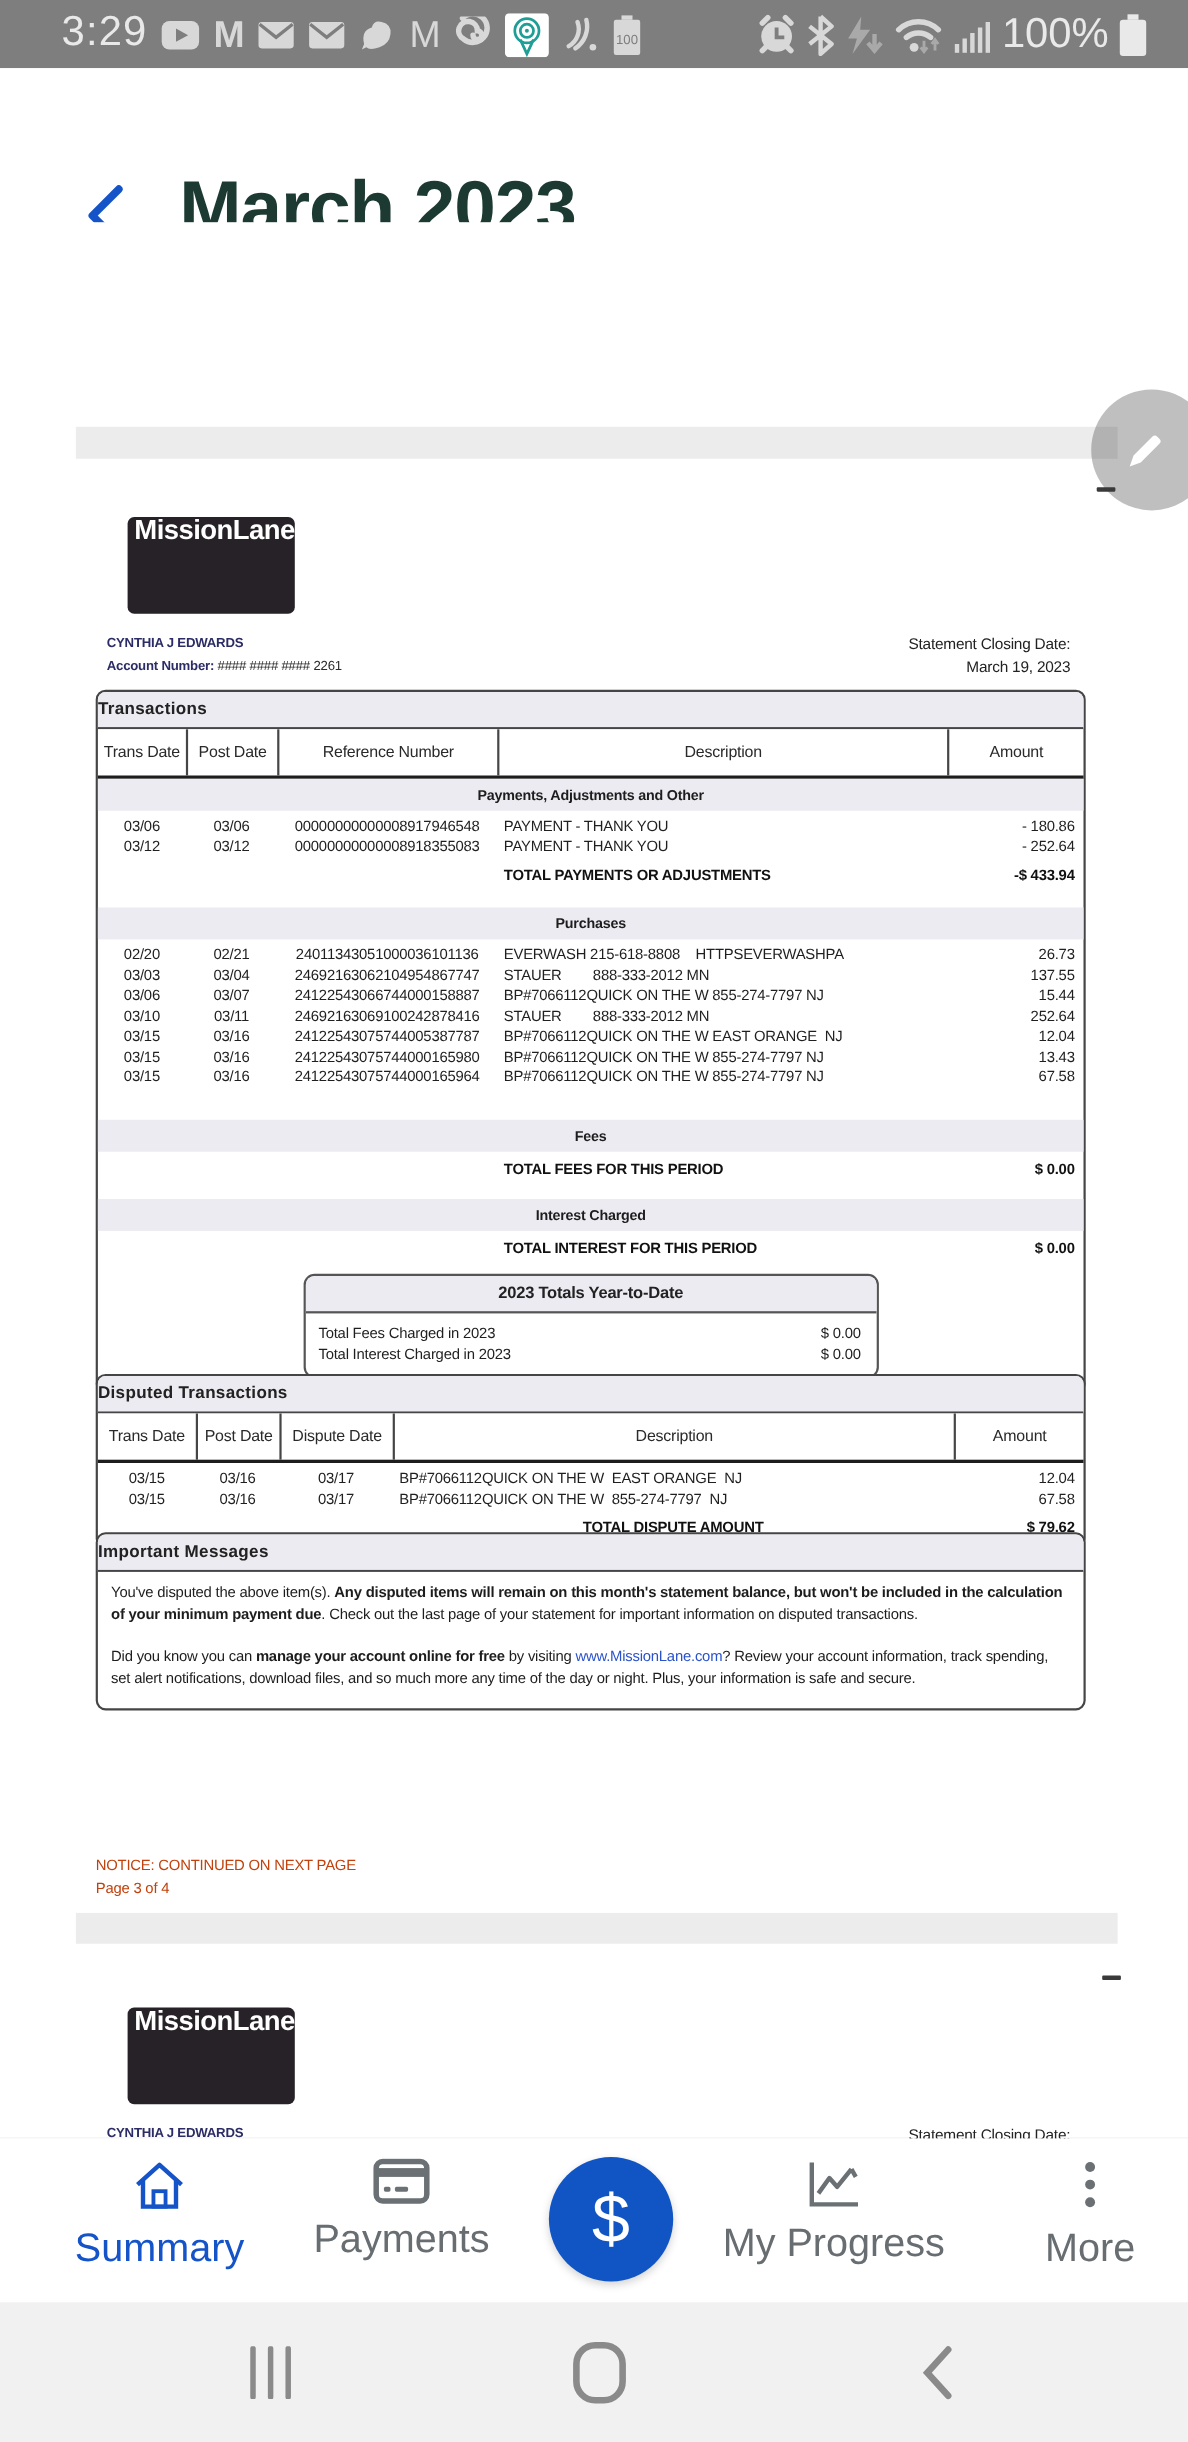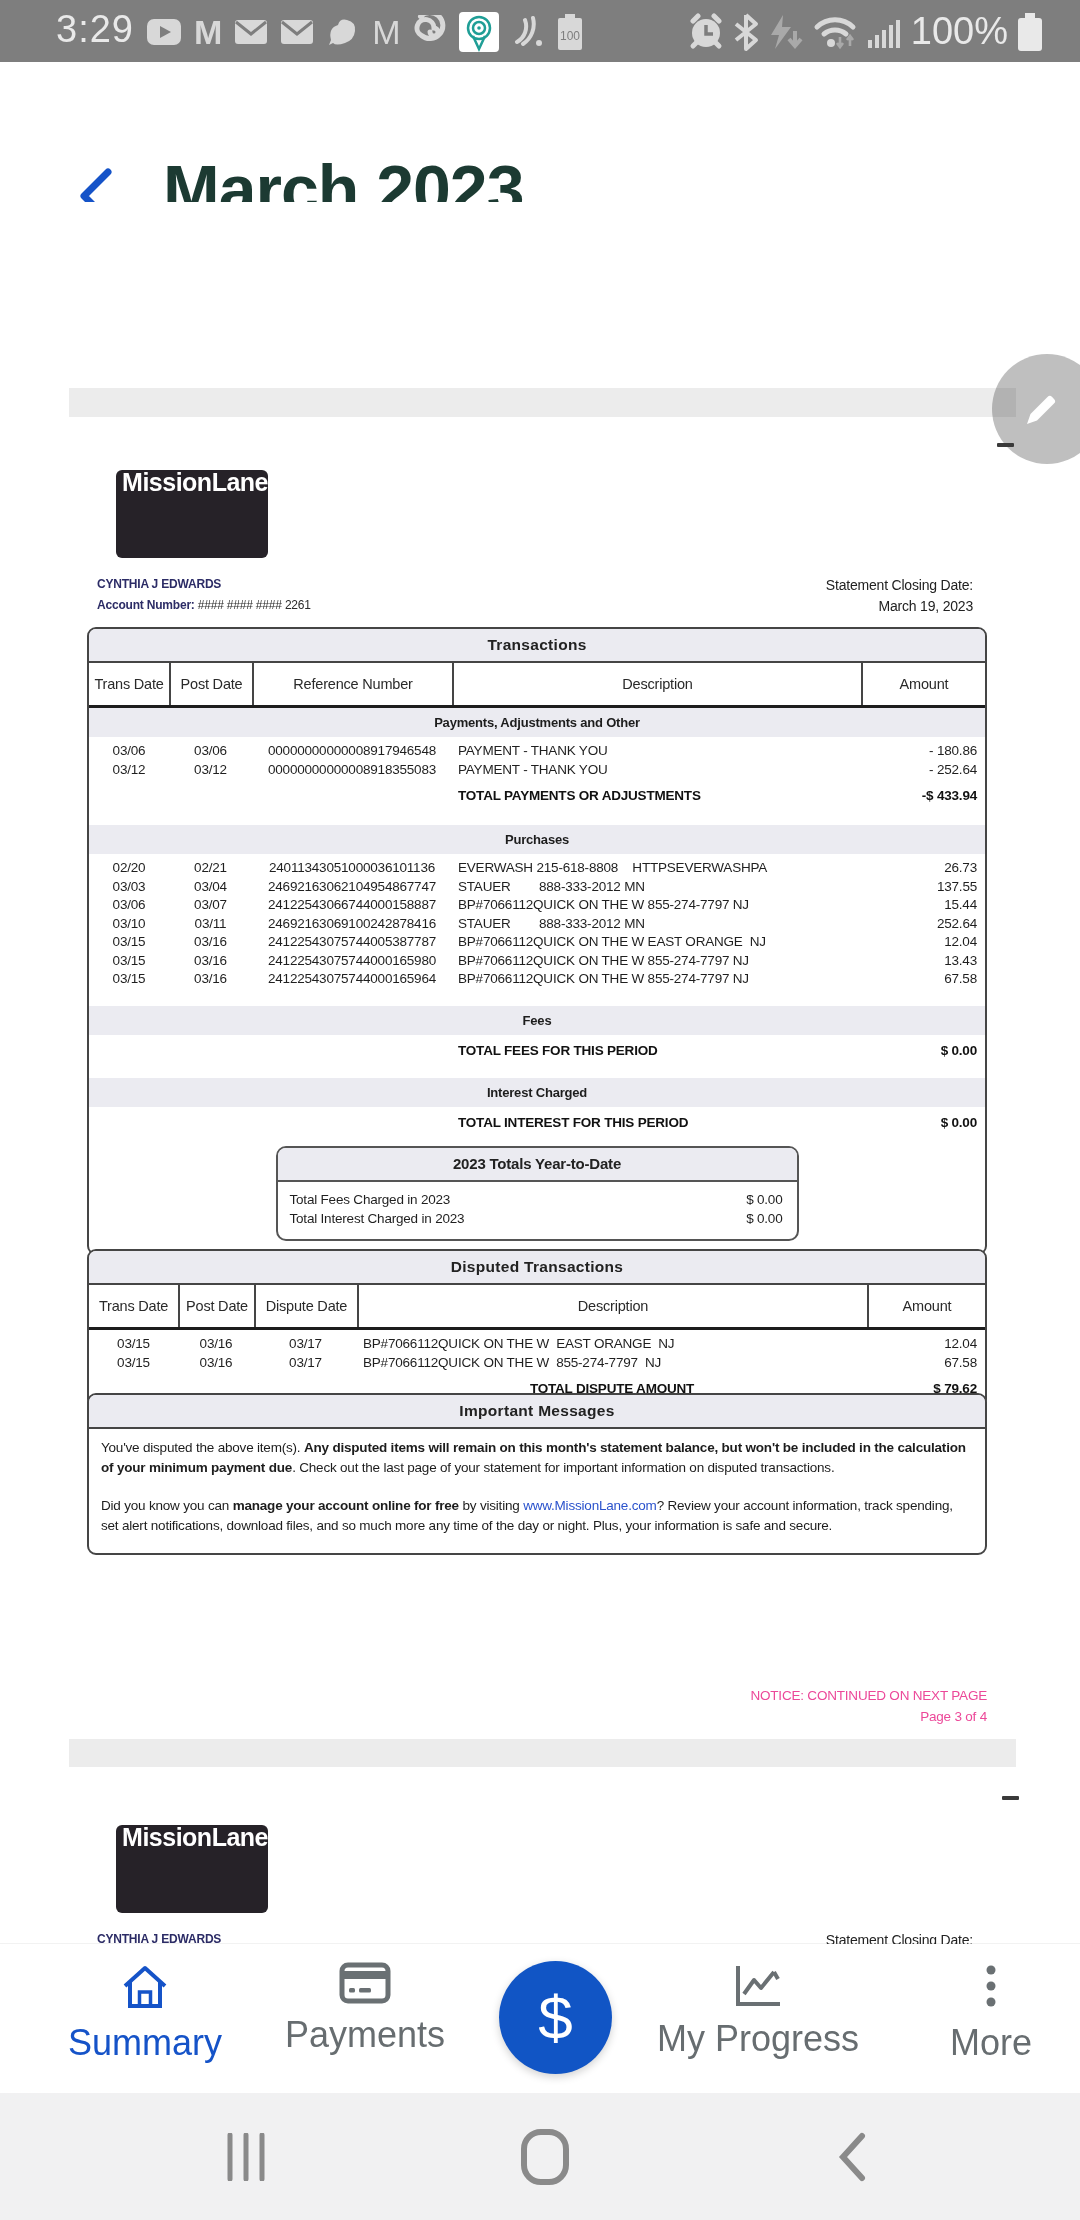--- a/index.html
+++ b/index.html
@@ -31,21 +31,21 @@
   .doc{letter-spacing:-0.2px;}
   .ml-logo{position:absolute;width:152px;height:88px;background:#262228;border-radius:6px;
     display:flex;flex-direction:row;justify-content:flex-end;padding:0 0 10px 14px;box-sizing:border-box;}
   .ml-logo div{color:#fff;font-weight:bold;font-size:25px;line-height:25px;letter-spacing:-0.5px;}
   .acct-left{position:absolute;left:97px;font-size:12px;line-height:21px;}
   .navy{color:#2C2C66;font-weight:bold;}
   .acct-num{color:#2b2b2b;font-weight:normal;}
   .acct-right{position:absolute;right:107px;text-align:right;font-size:14px;line-height:21px;color:#222;}
   .stbl{position:absolute;left:87px;width:900px;border:2px solid #454545;border-radius:9px;
     background:#fff;box-sizing:border-box;}
-  .stbl-title{height:32px;line-height:32px;text-align:center;font-weight:bold;font-size:15.5px;
+  .stbl-title{height:32px;line-height:32px;font-weight:bold;font-size:15.5px;
     background:#EBEBF1;border-bottom:2px solid #454545;border-radius:7px 7px 0 0;color:#222;letter-spacing:0.3px;}
   .thead{display:grid;border-bottom:3px solid #1d1d1d;}
   .thead .hc{height:42px;line-height:42px;text-align:center;font-size:14.5px;color:#2a2a2a;
     border-left:2px solid #454545;}
   .thead .hc:first-child{border-left:none;}
   .g5{grid-template-columns:80px 83px 200px 409px 1fr;}
   .g5d{grid-template-columns:89px 76px 103px 510px 1fr;}
   .band{height:29px;line-height:29px;text-align:center;font-weight:bold;font-size:13px;
     background:#EBEBF1;color:#1d1d1d;}
   .rows{padding:5px 0 7px 0;}
@@ -58,21 +58,21 @@
   .ytd-box{margin:8px auto 12px auto;width:519px;border:2px solid #555;border-radius:10px;overflow:hidden;}
   .ytd-title{height:32px;line-height:32px;text-align:center;font-weight:bold;font-size:15px;
     background:#EBEBF1;border-bottom:2px solid #555;color:#222;}
   .ytd-rows{padding:8px 14px 10px 12px;}
   .ytd-row{display:flex;justify-content:space-between;font-size:13.5px;line-height:19.5px;color:#1f1f1f;}
   .msg-body{padding:9px 14px 18px 12px;font-size:13.5px;line-height:19.5px;color:#1d1d1d;}
   .msg-body p{margin:0 0 19px 0;}
   .msg-body p:last-child{margin:0;}
   .b{font-weight:bold;}
   .link{color:#2A52CC;}
-  .notice{position:absolute;left:87px;width:900px;text-align:right;font-size:13.5px;line-height:21px;color:#ec4899;}
+  .notice{position:absolute;left:87px;width:900px;text-align:left;font-size:13.5px;line-height:21px;color:#c2410c;}
   
   .bottomnav{position:absolute;left:0;top:1944px;width:1080px;height:149px;background:#fff;z-index:5;
     box-shadow:0 -1px 0 rgba(0,0,0,0.05);}
   .nav-item{position:absolute;top:18px;display:flex;flex-direction:column;align-items:center;gap:10px;}
   .nav-label{font-size:36px;color:#676D70;}
   .nav-label.active{color:#1553C8;}
   .fab{position:absolute;left:499px;top:17px;width:113px;height:113px;border-radius:50%;
     background:#1155C5;display:flex;align-items:center;justify-content:center;
     box-shadow:0 3px 8px rgba(0,0,0,0.18);}
   .fab-dollar{color:#fff;font-size:62px;font-weight:400;line-height:62px;}
@@ -308,21 +308,21 @@
           </div>
           <div class="trow g5">
             <div class="c-ctr">03/15</div>
             <div class="c-ctr">03/16</div>
             <div class="c-ctr">24122543075744000165964</div>
             <div class="c-desc">BP#7066112QUICK ON THE W 855-274-7797 NJ</div>
             <div class="c-amt">67.58</div>
           </div>
         </div>
 
-      <div class="band" style="margin-top:10px;">Fees</div>
+      <div class="band" style="margin-top:22px;">Fees</div>
       <div class="totrow g5" style="padding:6px 0;">
         <div></div>
           <div></div>
           <div></div>
         <div class="c-desc">TOTAL FEES FOR THIS PERIOD</div>
         <div class="c-amt">$ 0.00</div>
       </div>
 
       <div class="band" style="margin-top:12px;">Interest Charged</div>
       <div class="totrow g5" style="padding:6px 0;">

